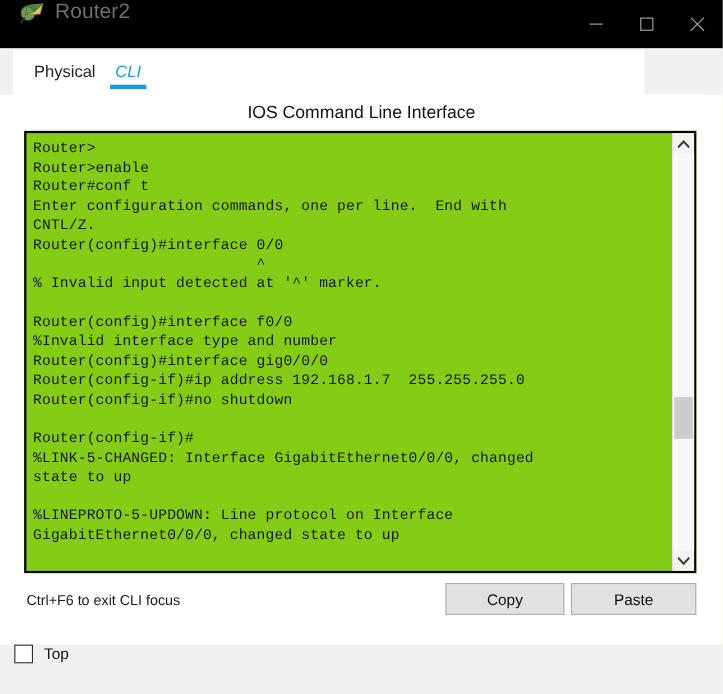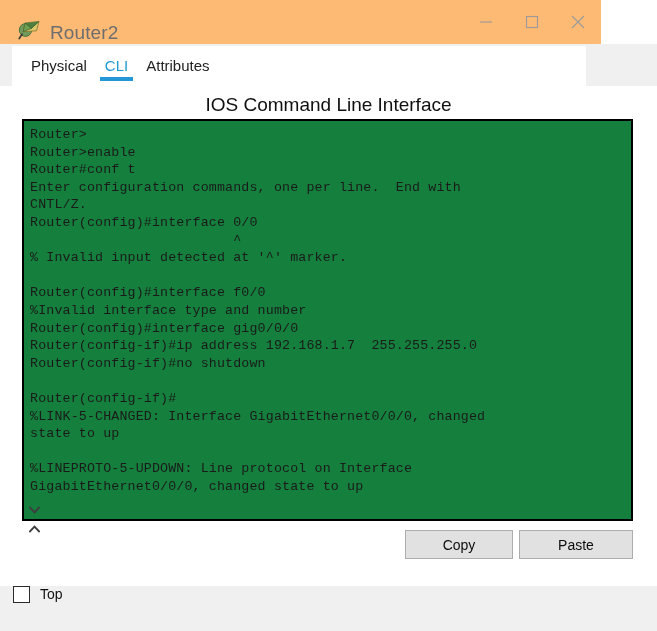--- a/index.html
+++ b/index.html
@@ -12,24 +12,24 @@
     height: 631px;
     font-family: "Liberation Sans", sans-serif;
     overflow: hidden;
     position: relative;
   }
 
   
   #titlebar {
     position: absolute;
     left: 0; top: 0;
-    width: 601px; height: 44px;
-    background: #fdba74;
-    display: flex;
-    align-items: flex-end;
+    width: 657px; height: 44px;
+    background: #000000;
+    display: flex;
+    align-items: flex-start;
   }
   #app-icon {
     margin-left: 16px;
     width: 26px; height: 26px;
     position: relative;
     flex: none;
   }
   #title-text {
     margin-left: 8px;
     font-size: 19px;
@@ -72,21 +72,21 @@
   }
   .tab {
     font-size: 15px;
     color: #222222;
     padding: 0 9px;
     height: 38px;
     line-height: 38px;
     position: relative;
     white-space: nowrap;
   }
-  .tab.active { color: #1e9bd7; }
+  .tab.active { color: #1e9bd7; font-style: italic; }
   .tab.active::after {
     content: "";
     position: absolute;
     left: 4px; right: 4px;
     bottom: 4px;
     height: 4px;
     background: #2398d4;
   }
   #panel-full {
     position: absolute;
@@ -94,34 +94,33 @@
     width: 633px;
     height: 500px;
     background: #ffffff;
     box-sizing: border-box;
   }
   #cli-heading {
     position: absolute;
     left: 0; top: 8px;
     width: 633px;
     text-align: center;
-    font-size: 19px;
+    font-size: 16px;
     color: #101010;
   }
 
   
   #terminal {
     position: absolute;
     left: 10px; top: 33px;
     width: 611px; height: 402px;
     border: 2px solid #000000;
     box-sizing: border-box;
-    background: #15803d;
-    display: flex;
-    flex-direction: column;
+    background: #84cc16;
+    display: flex;
   }
   #term-text {
     flex: 1 1 auto;
     overflow: hidden;
     padding: 5px 0 0 6px;
     font-family: "Liberation Mono", "DejaVu Sans Mono", monospace;
     font-size: 13.3px;
     line-height: 17.6px;
     color: #1a1a1a;
     white-space: pre;
@@ -241,21 +240,20 @@
           <line x1="14" y1="2" x2="2" y2="14" stroke="#9a9a9a" stroke-width="1.1"></line>
         </svg>
     </div>
   </div>
 </div>
 
 <div id="tabstrip">
   <div id="tabs">
     <div class="tab">Physical</div>
     <div class="tab active">CLI</div>
-    <div class="tab">Attributes</div>
   </div>
 </div>
 
 <div id="panel-full">
 
   <div id="cli-heading">IOS Command Line Interface</div>
 
   <div id="terminal">
     <div id="term-text">Router&gt;
 Router&gt;enable
@@ -287,20 +285,21 @@
       </div>
       <div id="sb-thumb"></div>
       <div class="sb-arrow" id="sb-down">
         <svg width="11" height="8" viewBox="0 0 11 8">
             <polyline points="1,1.6 5.5,6.4 10,1.6" fill="none" stroke="#3d3d3d" stroke-width="1.9" stroke-linecap="square"></polyline>
           </svg>
       </div>
     </div>
   </div>
 
+  <div id="hint">Ctrl+F6 to exit CLI focus</div>
   <button class="btn" id="btn-paste">Paste</button>
   <button class="btn" id="btn-copy">Copy</button>
 </div>
 
 <div id="bottombar">
   <div id="chk-top"></div>
   <div id="chk-top-label">Top</div>
 </div>
 
 </body></html>

